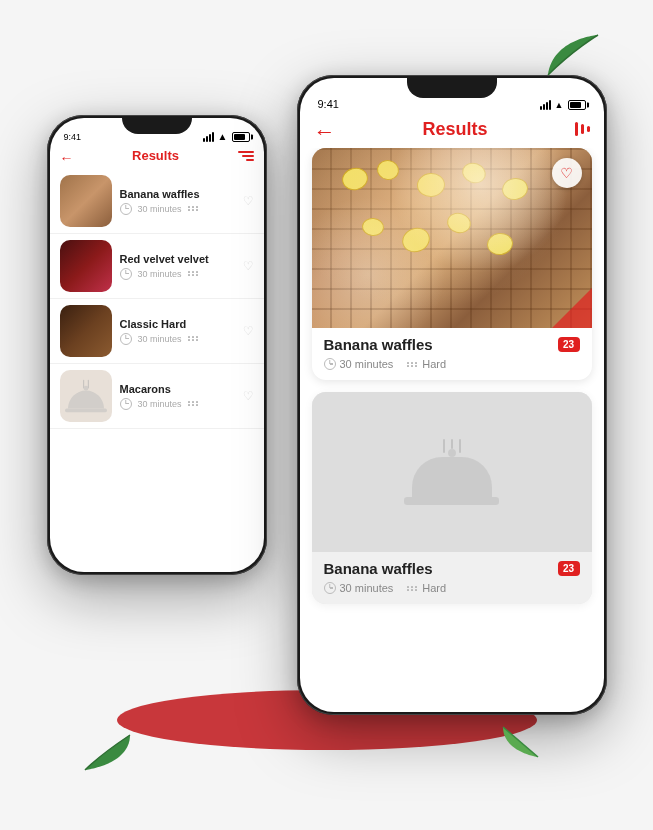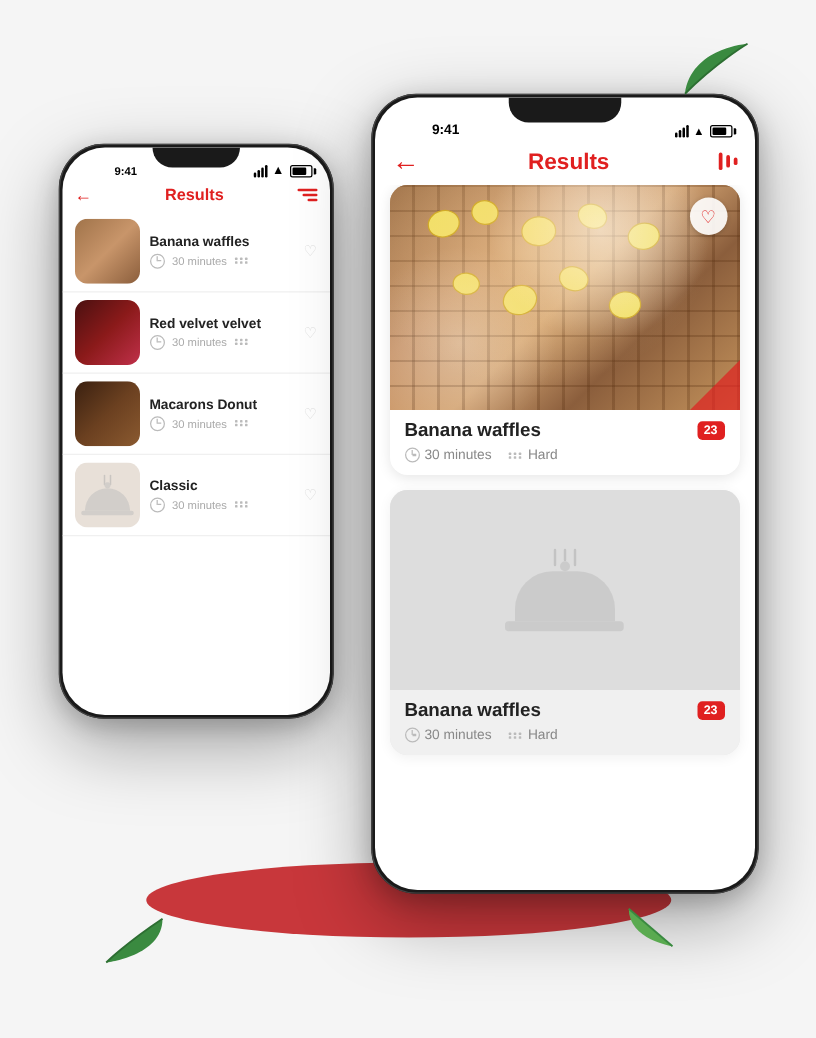--- a/index.html
+++ b/index.html
@@ -136,23 +136,22 @@
       z-index: 5;
     }
 
     .phone-back .status-bar {
       height: 28px;
       padding: 0 14px 4px;
     }
 
     .status-time {
       font-size: 11px;
-      font-weight: 700;
+      font-weight: 400;
       color: #000;
-      margin-left: 28px;
     }
 
     .phone-back .status-time {
       font-size: 9px;
     }
 
     .status-icons {
       display: flex;
       align-items: center;
       gap: 4px;
@@ -658,21 +657,21 @@
             </div>
           </div>
           <span class="list-heart">♡</span>
         </div>
 
         <div class="list-item">
           <div class="list-item-image">
             <div class="list-img-donut"></div>
           </div>
           <div class="list-item-content">
-            <div class="list-item-title">Macarons Donut</div>
+            <div class="list-item-title">Classic Hard</div>
             <div class="list-item-meta">
               <div class="clock-icon-svg"></div>
               <span>30 minutes</span>
               <div class="grid-icon">
                 <div class="grid-dot"></div>
                 <div class="grid-dot"></div>
                 <div class="grid-dot"></div>
                 <div class="grid-dot"></div>
                 <div class="grid-dot"></div>
                 <div class="grid-dot"></div>
@@ -689,21 +688,21 @@
                 <div class="dish-steam">
                   <div class="steam-line"></div>
                   <div class="steam-line"></div>
                 </div>
                 <div class="dish-dome"></div>
                 <div class="dish-plate"></div>
               </div>
             </div>
           </div>
           <div class="list-item-content">
-            <div class="list-item-title">Classic</div>
+            <div class="list-item-title">Macarons</div>
             <div class="list-item-meta">
               <div class="clock-icon-svg"></div>
               <span>30 minutes</span>
               <div class="grid-icon">
                 <div class="grid-dot"></div>
                 <div class="grid-dot"></div>
                 <div class="grid-dot"></div>
                 <div class="grid-dot"></div>
                 <div class="grid-dot"></div>
                 <div class="grid-dot"></div>

